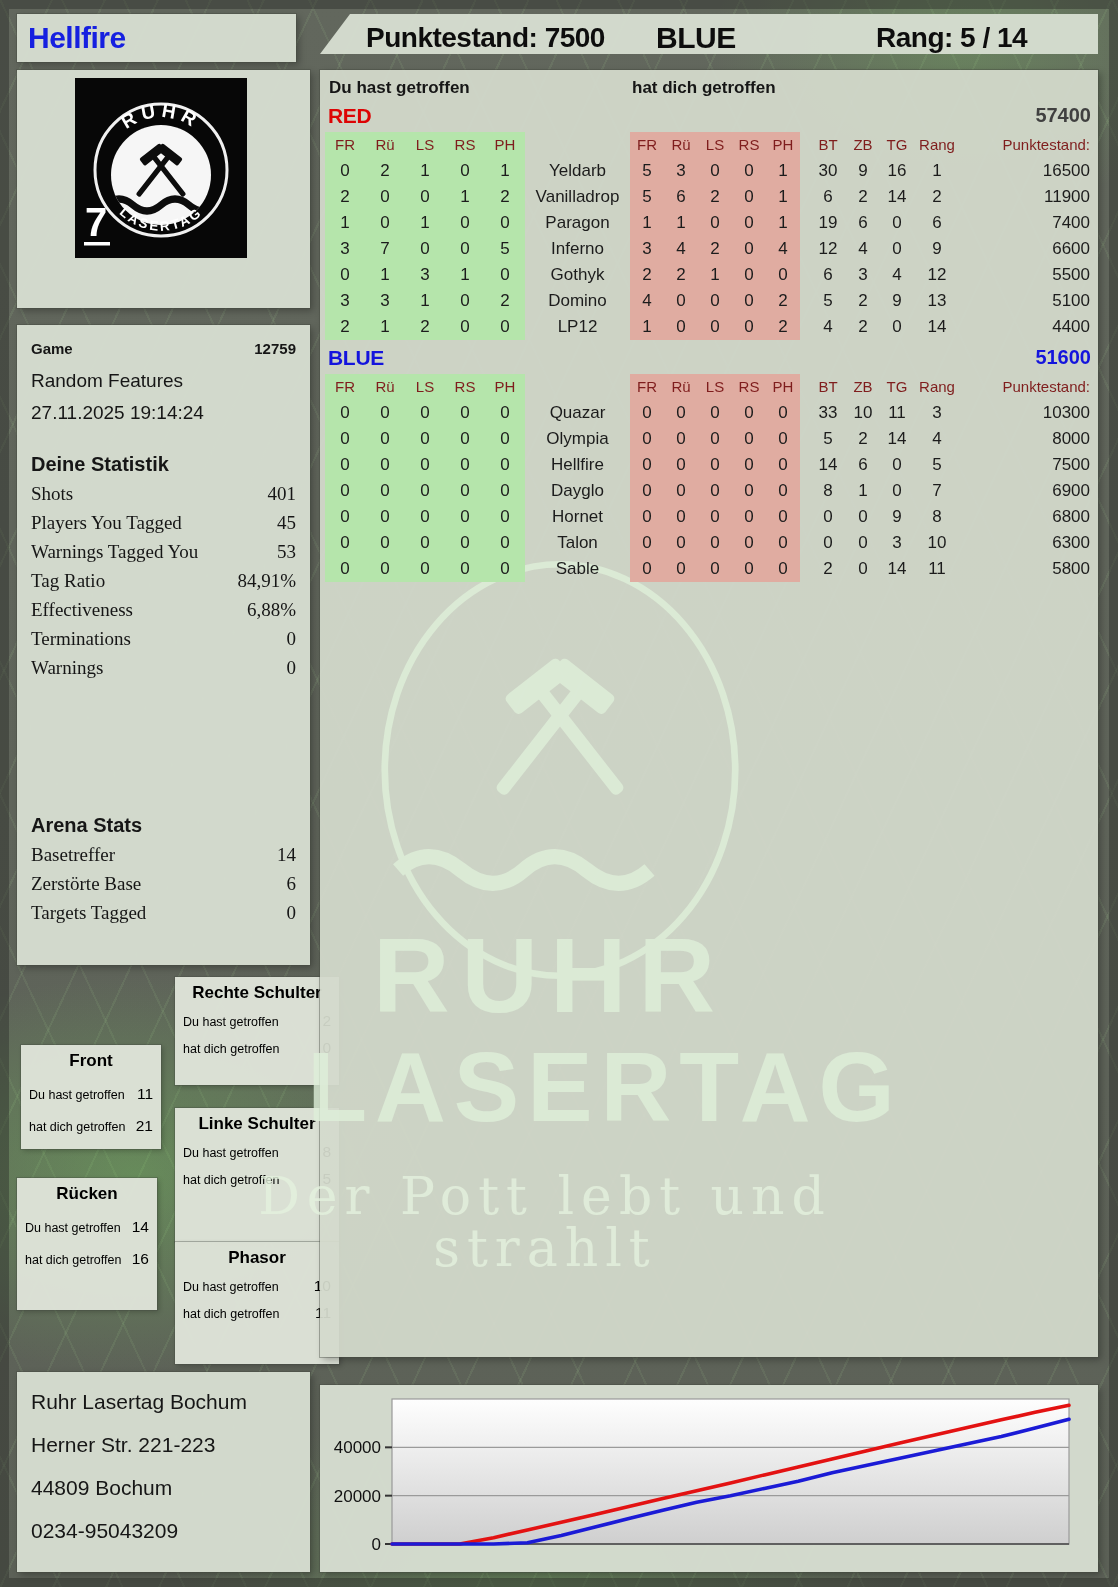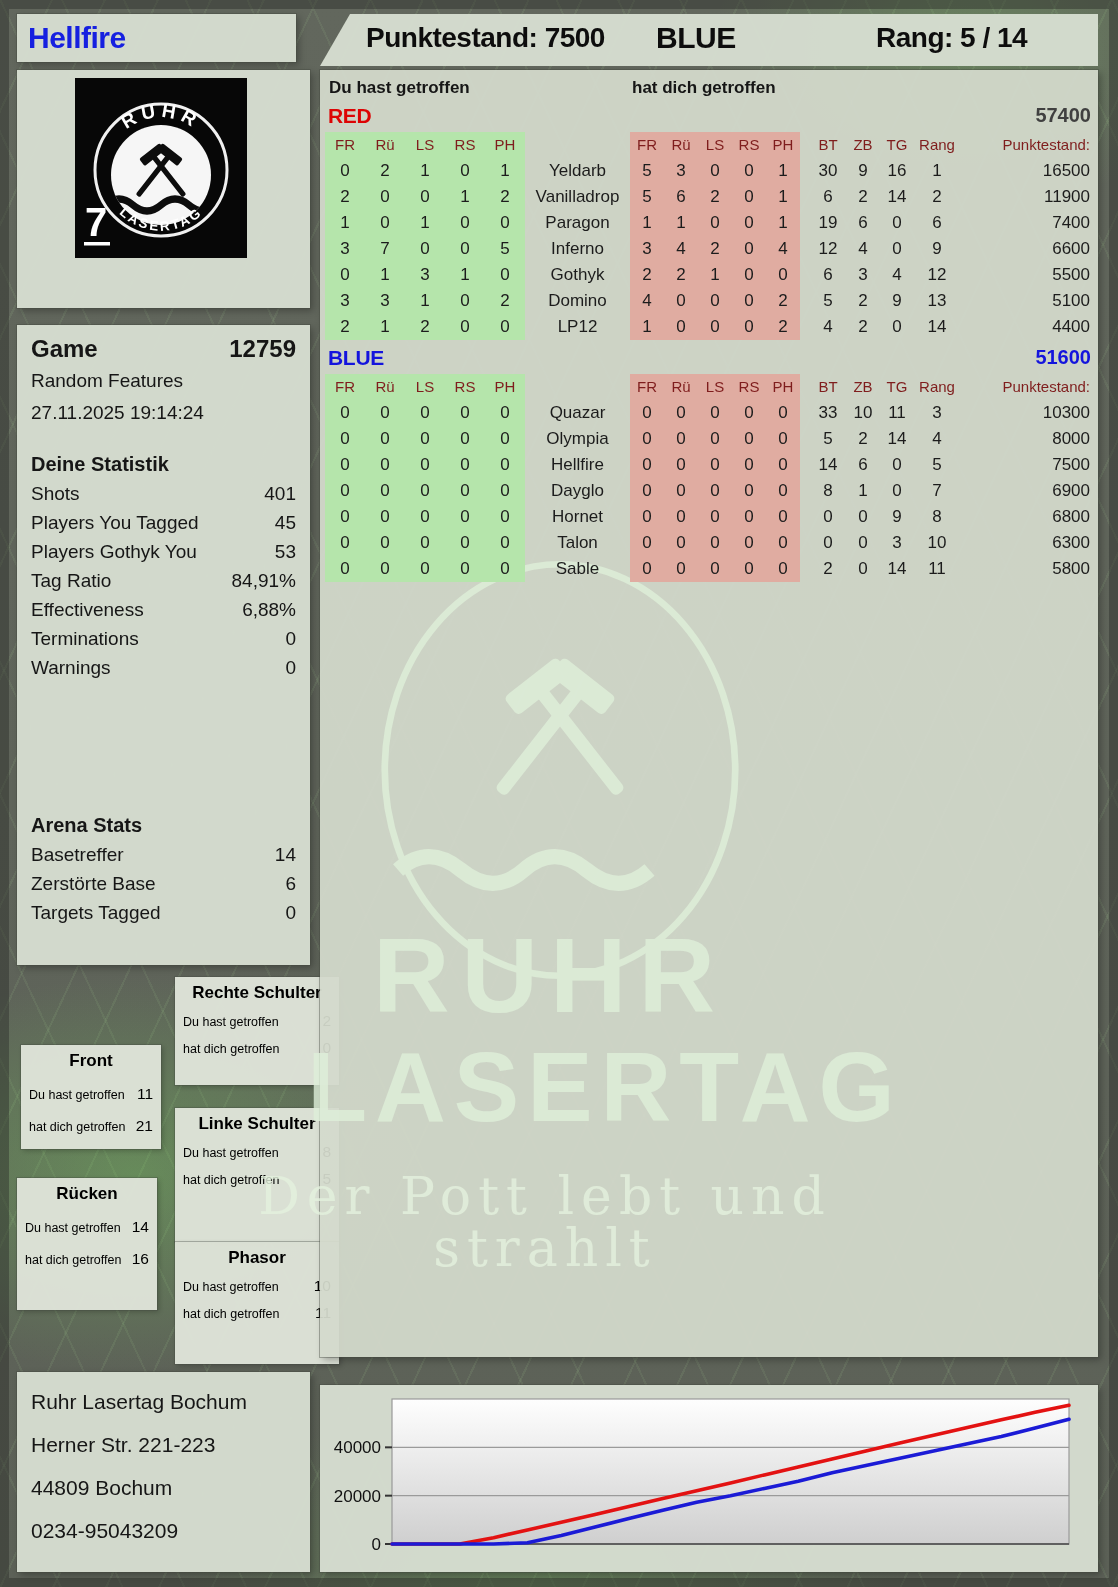--- a/index.html
+++ b/index.html
@@ -10,32 +10,32 @@
       radial-gradient(ellipse 620px 320px at 48% 100%, rgba(120,230,90,.20), transparent 60%),
       repeating-linear-gradient(115deg, transparent 0 46px, rgba(170,215,150,.10) 46px 48px),
       repeating-linear-gradient(65deg, transparent 0 54px, rgba(170,215,150,.09) 54px 56px),
       linear-gradient(#62675d,#5c6157);
     box-shadow:inset 0 0 0 9px rgba(42,45,40,.45);}
   .panel{position:absolute;background:rgba(214,221,207,.97);
     box-shadow:0 0 0 1px rgba(70,75,65,.40), 3px 3px 7px rgba(0,0,0,.28);color:#161616;}
   
   .hdr-left{left:17px;top:14px;width:279px;height:48px;display:flex;align-items:center;}
   .hdr-title{font-size:30px;font-weight:700;color:#1620e0;padding-left:11px;letter-spacing:-.5px;}
-  .hdr-right{left:320px;top:14px;width:778px;height:52px;clip-path:polygon(30px 0,100% 0,100% 100%,0 100%);}
+  .hdr-right{left:320px;top:14px;width:778px;height:40px;clip-path:polygon(30px 0,100% 0,100% 100%,0 100%);}
   .hdr-right span{position:absolute;top:0;height:48px;line-height:48px;font-weight:700;color:#0d0d0d;letter-spacing:-.5px;}
   .hdr-score{left:46px;font-size:28px;}
   .hdr-team{left:336px;font-size:30px;}
   .hdr-rank{left:556px;font-size:28px;}
   
   .logo-panel{left:17px;top:70px;width:293px;height:238px;}
   .logo-box{position:absolute;left:58px;top:8px;width:172px;height:180px;background:#070707;}
   
   .info-panel{left:17px;top:325px;width:293px;height:640px;padding:8px 14px;box-sizing:border-box;font-size:19px;}
-  .stat-row{display:flex;justify-content:space-between;line-height:29px;}
-  .game-row{display:flex;justify-content:space-between;font-weight:700;font-size:24px;line-height:32px;}
+  .stat-row{display:flex;justify-content:space-between;line-height:29px;font-family:Liberation Serif, serif;}
+  .game-row{display:flex;justify-content:space-between;font-weight:700;font-size:15px;line-height:32px;}
   .plain-line{line-height:32px;}
   .sec-title{font-weight:700;font-size:20px;line-height:30px;}
   .t-your{margin-top:20px;}
   .t-arena{margin-top:128px;}
   
   .bp-wrap{position:absolute;left:17px;top:975px;width:322px;height:392px;}
   .bp-box{position:absolute;background:rgba(222,227,216,.97);box-shadow:0 0 0 1px rgba(70,75,65,.35),2px 2px 5px rgba(0,0,0,.22);
     padding:6px 8px;box-sizing:border-box;}
   .bp-title{font-weight:700;font-size:17px;text-align:center;margin-bottom:6px;}
   .bp-row{display:flex;justify-content:space-between;align-items:baseline;margin-top:9px;}
@@ -141,21 +141,21 @@
     <div>
         <div class="stat-row">
        <span>Shots</span>
        <span>401</span>
         </div>
         <div class="stat-row">
        <span>Players You Tagged</span>
        <span>45</span>
         </div>
         <div class="stat-row">
-       <span>Players Gothyk You</span>
+       <span>Warnings Tagged You</span>
        <span>53</span>
         </div>
         <div class="stat-row">
        <span>Tag Ratio</span>
        <span>84,91%</span>
         </div>
         <div class="stat-row">
        <span>Effectiveness</span>
        <span>6,88%</span>
         </div>

